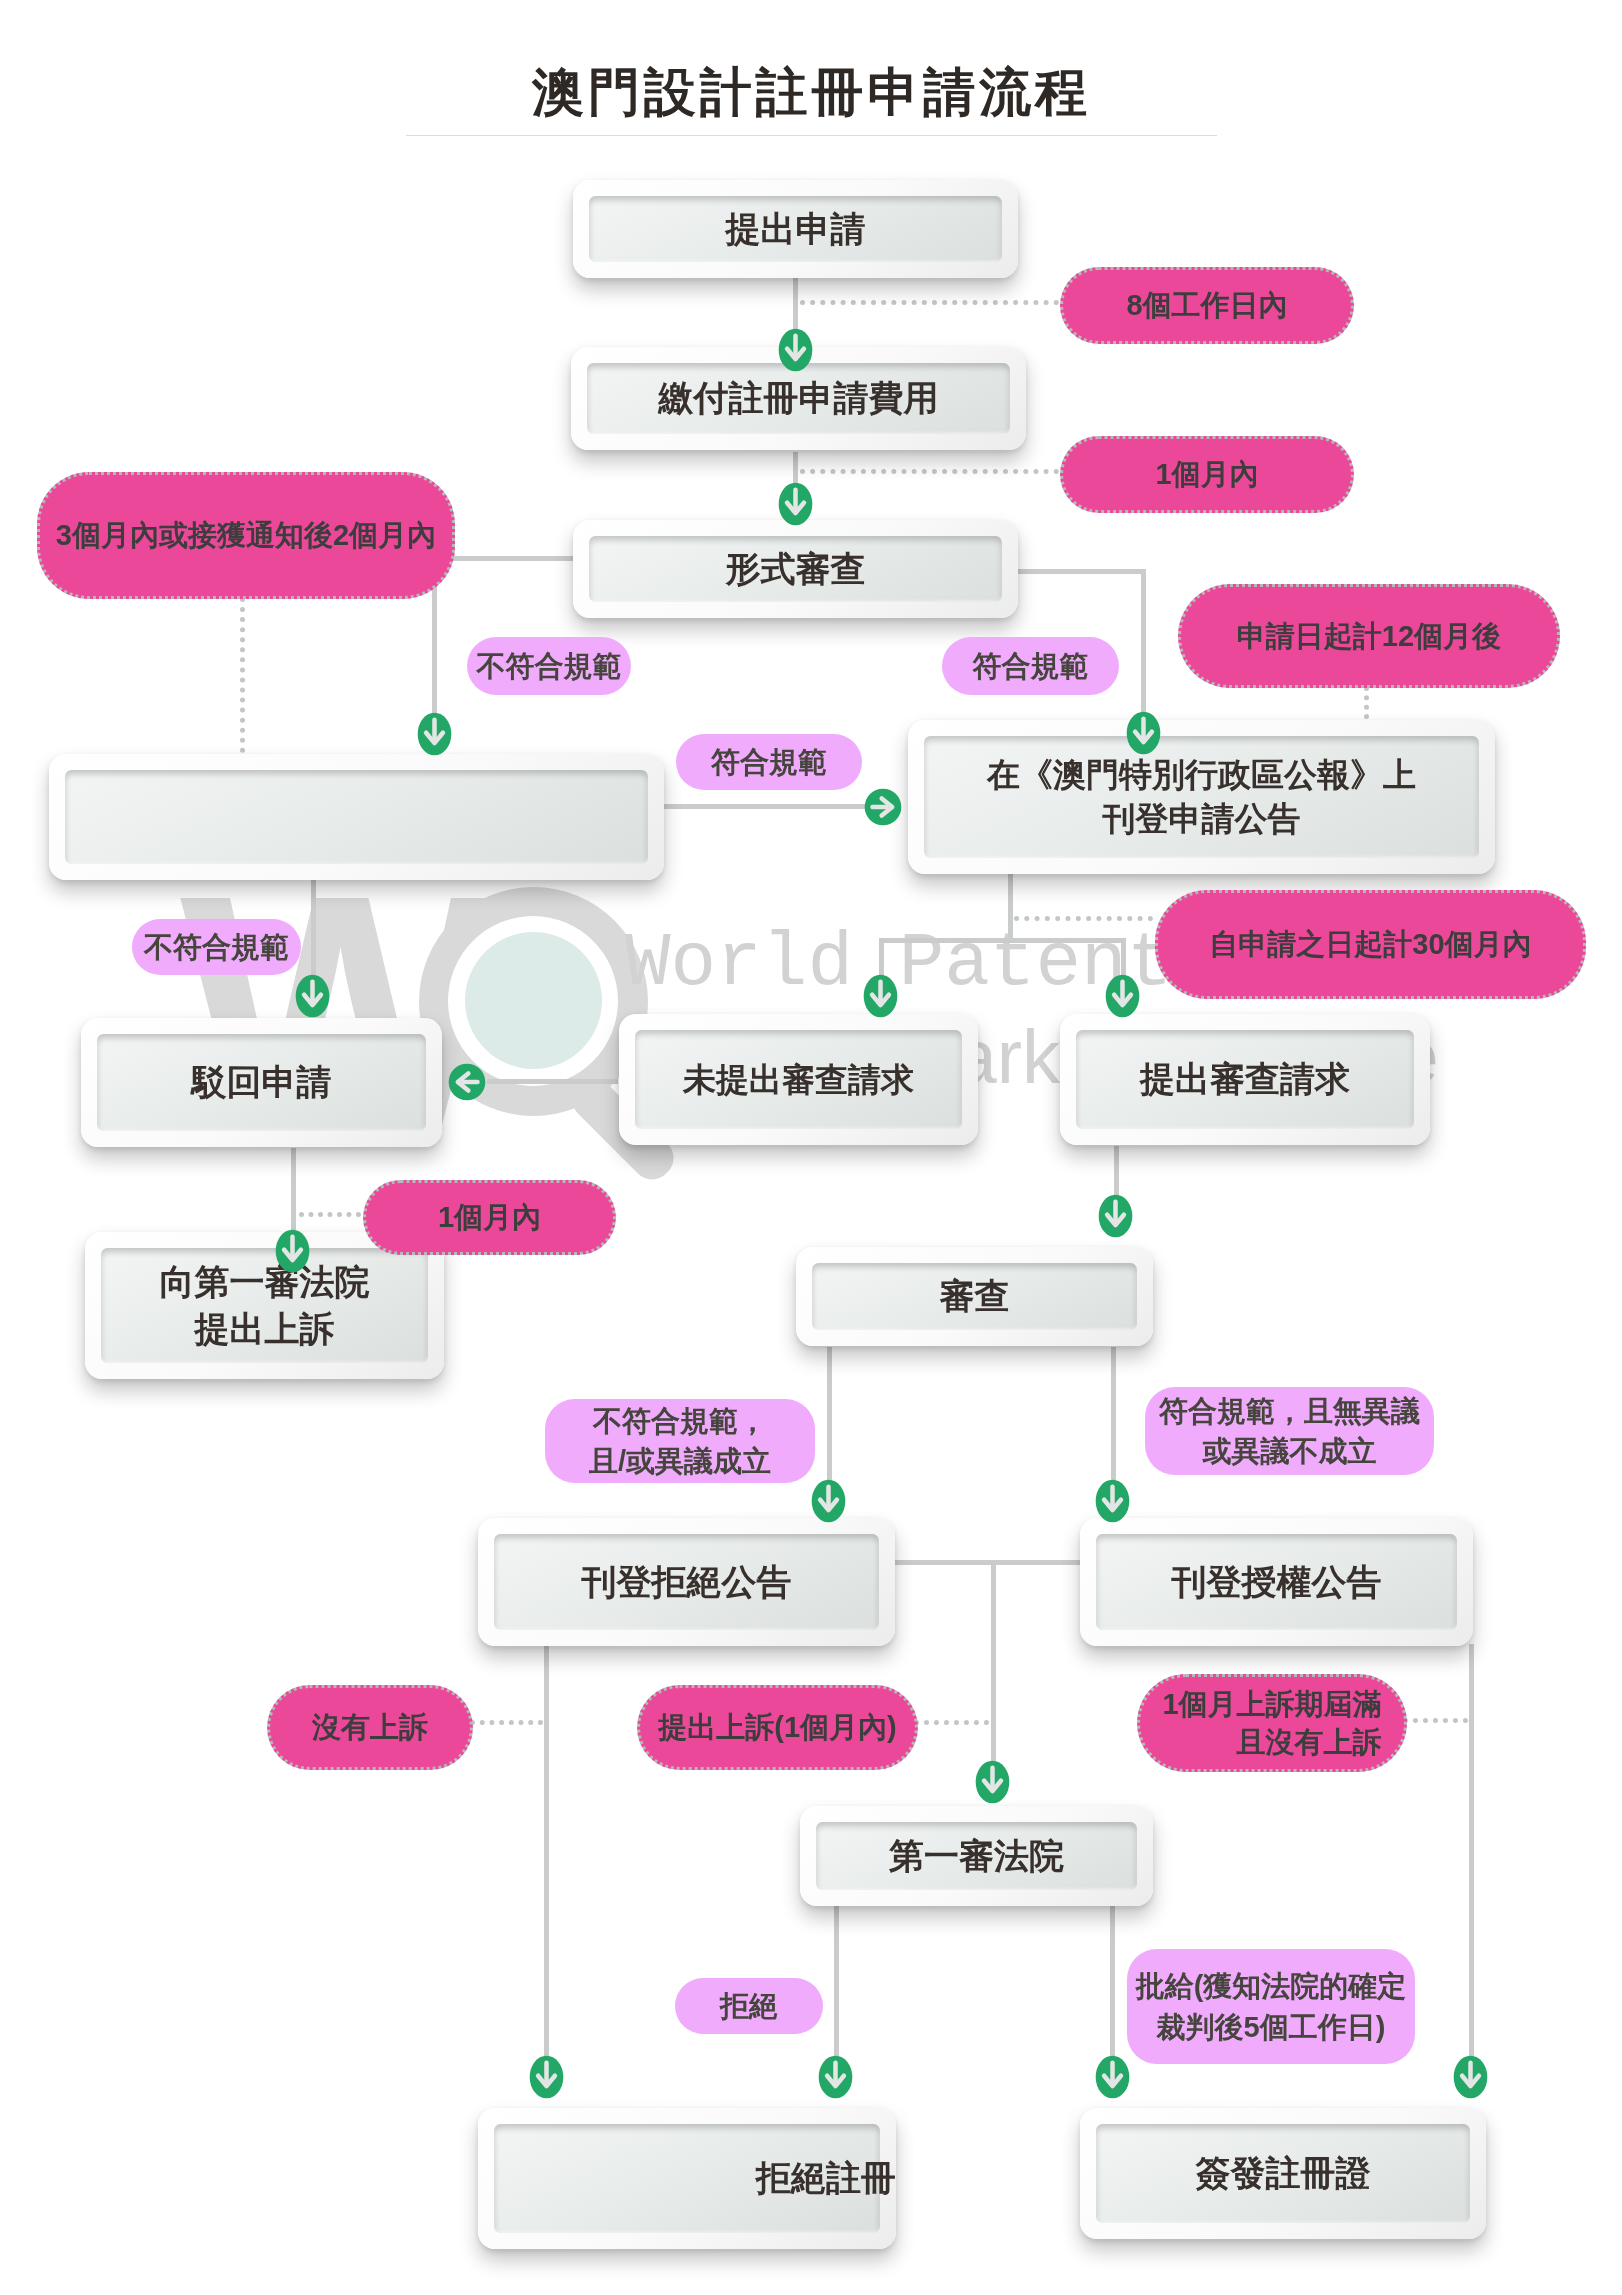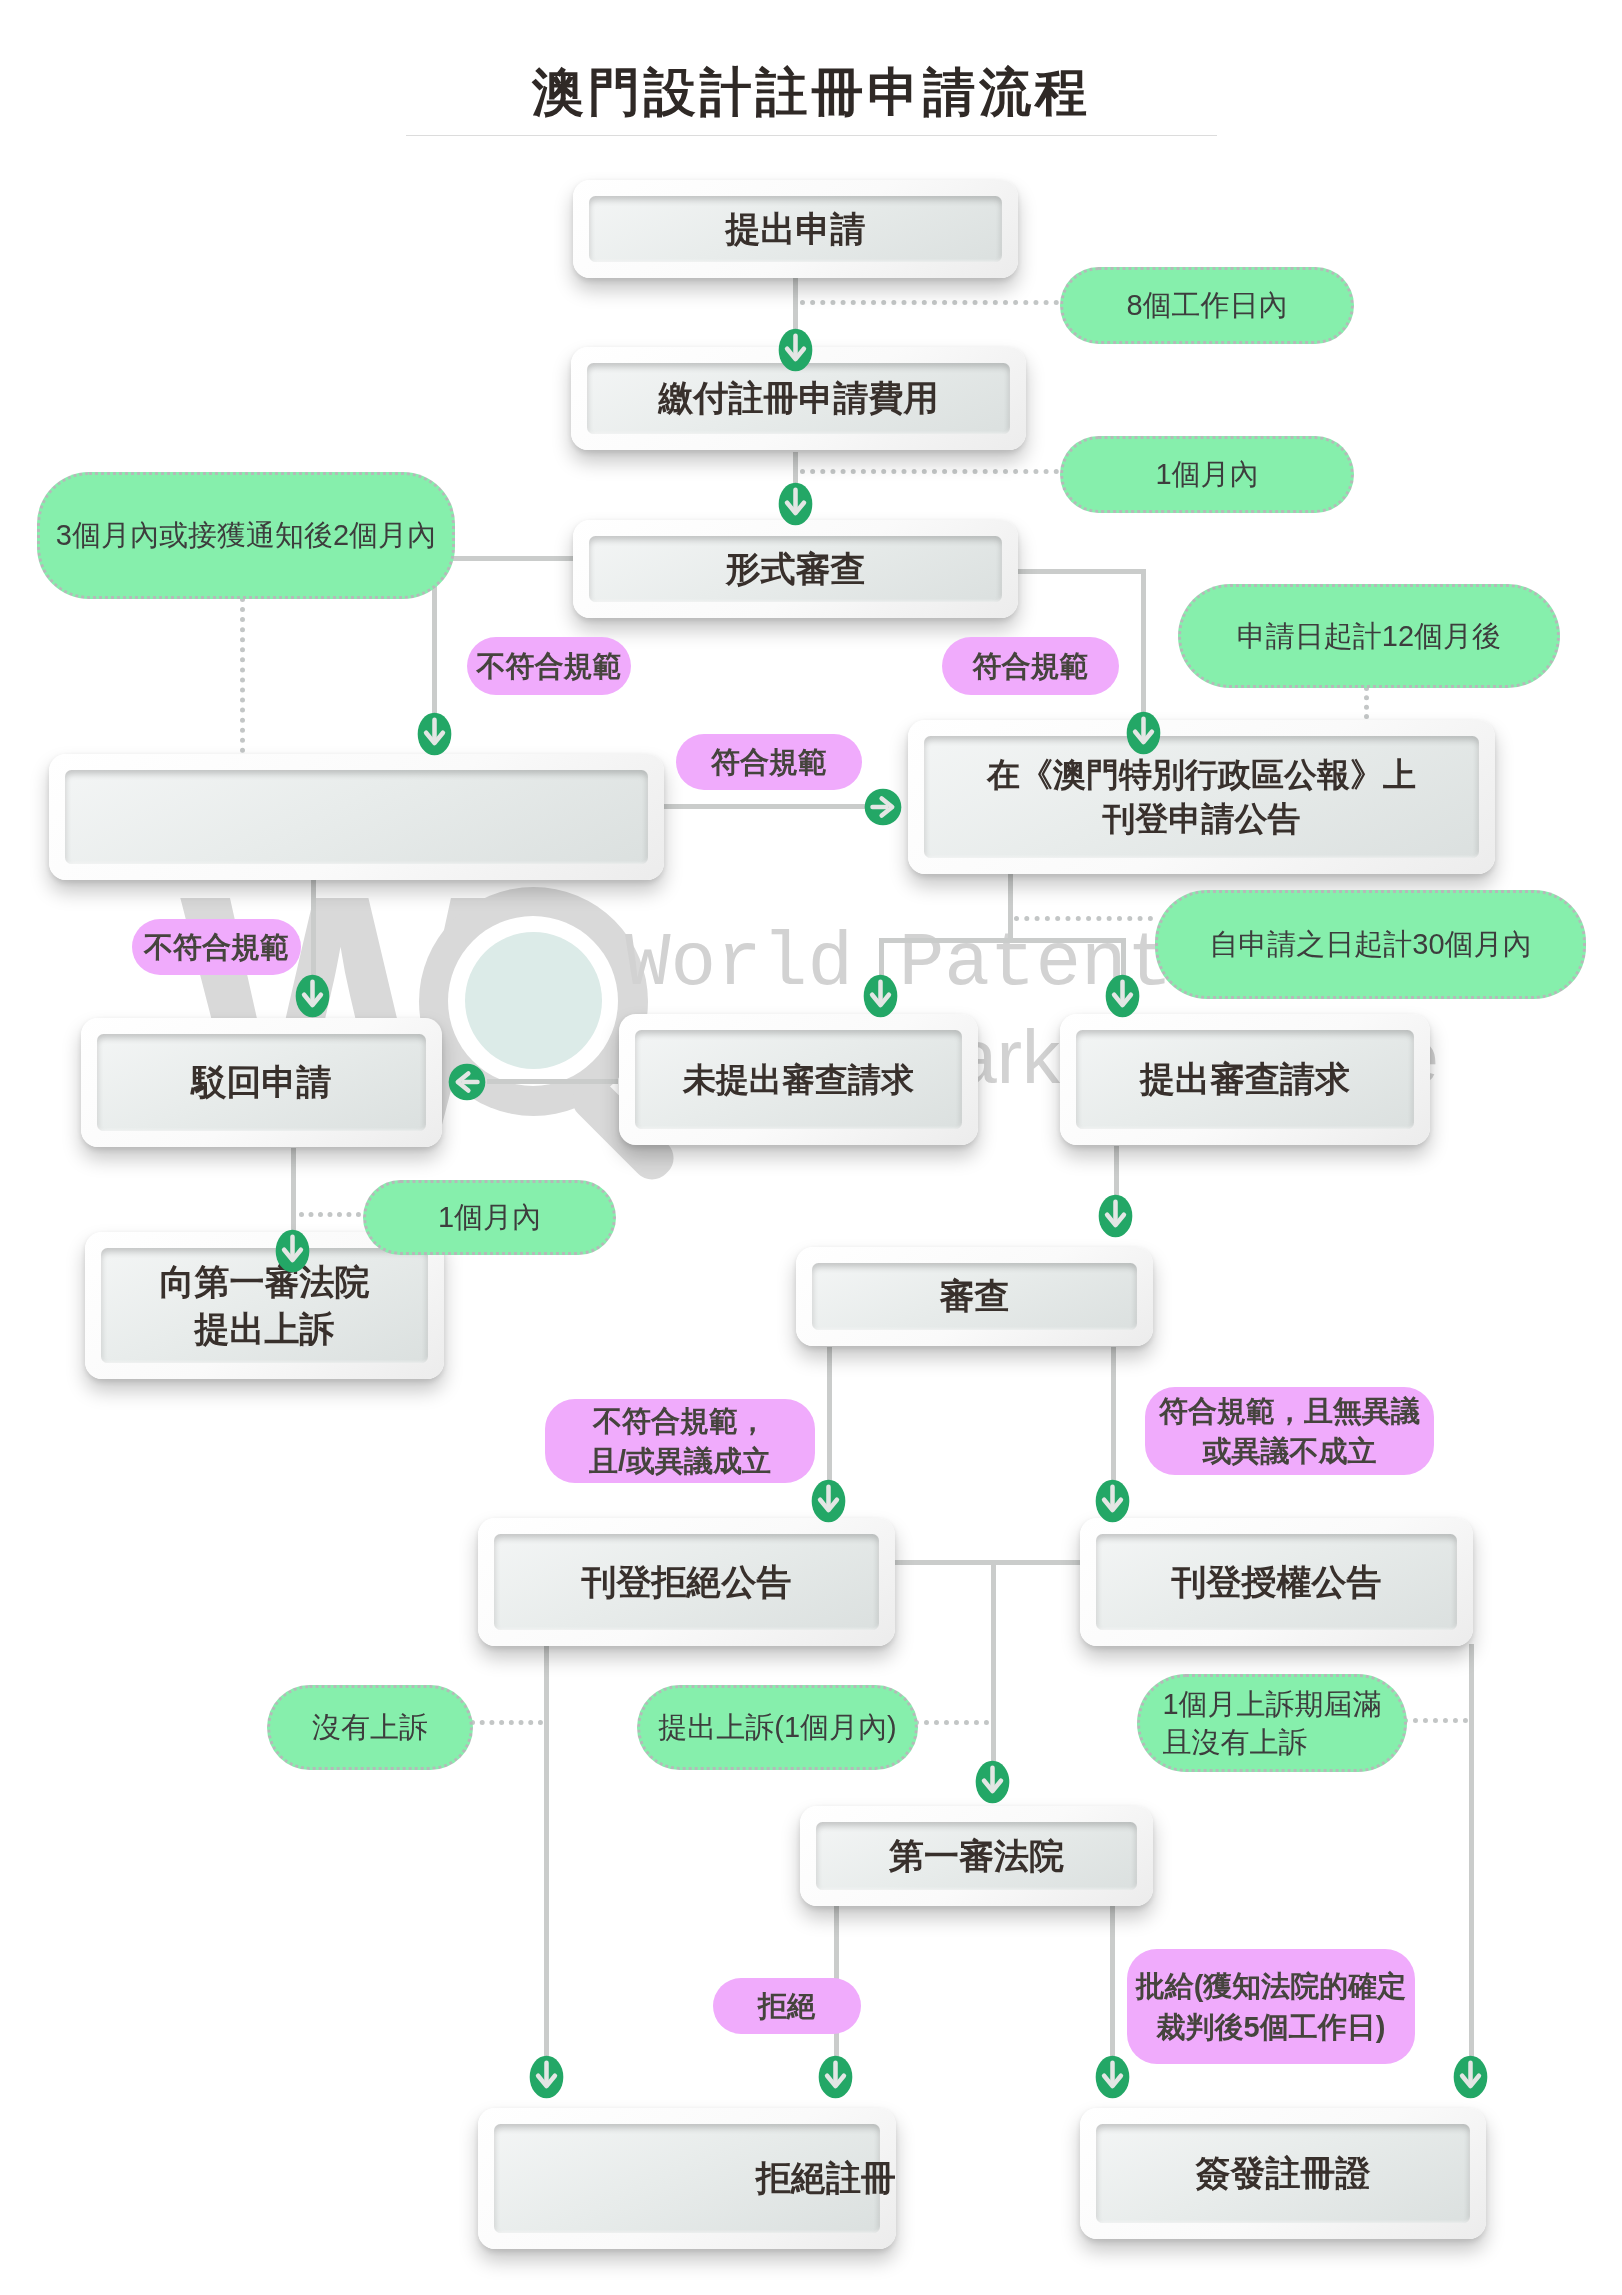--- a/index.html
+++ b/index.html
@@ -44,23 +44,23 @@
   .box .label.sm{font-size:33px;}
   
   .pill{
     position:absolute;z-index:4;background:#f0abfc;border-radius:30px;
     display:flex;align-items:center;justify-content:center;
     color:#45443d;font-weight:700;font-size:29px;text-align:center;
     white-space:pre-line;line-height:1.38;
   }
   
   .oval{
-    position:absolute;z-index:4;background:#86efac;border:3.9px dotted #b5b9b9;border-radius:52px;
+    position:absolute;z-index:4;background:#ec4899;border:3.9px dotted #b5b9b9;border-radius:52px;
     display:flex;align-items:center;justify-content:center;
-    color:#3d3d3d;font-weight:400;font-size:29px;text-align:left;
+    color:#3d3d3d;font-weight:700;font-size:29px;text-align:right;
     white-space:pre-line;line-height:1.32;
   }
   
   .hline{position:absolute;height:4.6px;background:#cacccb;z-index:1;}
   .vline{position:absolute;width:4.6px;background:#cacccb;z-index:1;}
   .hdot{position:absolute;height:0;border-top:5.9px dotted #c3c6c6;z-index:1;}
   .vdot{position:absolute;width:0;border-left:5.9px dotted #c3c6c6;z-index:1;}
   .arrow{position:absolute;z-index:5;width:35px;height:44px;}
   .carrow{position:absolute;z-index:5;width:38px;height:38px;}
 </style>
@@ -175,21 +175,21 @@
 </div>
 
 <div class="pill" style="left:467px;top:637px;width:164px;height:58px;">不符合規範</div>
 <div class="pill" style="left:942px;top:637px;width:177px;height:58px;">符合規範</div>
 <div class="pill" style="left:676px;top:734px;width:186px;height:56px;">符合規範</div>
 <div class="pill" style="left:132px;top:919px;width:169px;height:56px;">不符合規範</div>
 <div class="pill" style="left:545px;top:1399px;width:270px;height:84px;">不符合規範，
 且/或異議成立</div>
 <div class="pill" style="left:1145px;top:1387px;width:289px;height:88px;">符合規範，且無異議
 或異議不成立</div>
-<div class="pill" style="left:713px;top:1978px;width:148px;height:56px;">拒絕</div>
+<div class="pill" style="left:675px;top:1978px;width:148px;height:56px;">拒絕</div>
 <div class="pill" style="left:1127px;top:1949px;width:288px;height:115px;">批給(獲知法院的確定
 裁判後5個工作日)</div>
 
 <div class="oval" style="left:1060px;top:267px;width:288px;height:71px;">8個工作日內</div>
 <div class="oval" style="left:1060px;top:436px;width:288px;height:71px;">1個月內</div>
 <div class="oval" style="left:37px;top:472px;width:412px;height:121px;">3個月內或接獲通知後2個月內</div>
 <div class="oval" style="left:1178px;top:584px;width:376px;height:98px;">申請日起計12個月後</div>
 <div class="oval" style="left:1155px;top:890px;width:425px;height:103px;">自申請之日起計30個月內</div>
 <div class="oval" style="left:363px;top:1180px;width:247px;height:69px;">1個月內</div>
 <div class="oval" style="left:267px;top:1685px;width:200px;height:79px;">沒有上訴</div>

